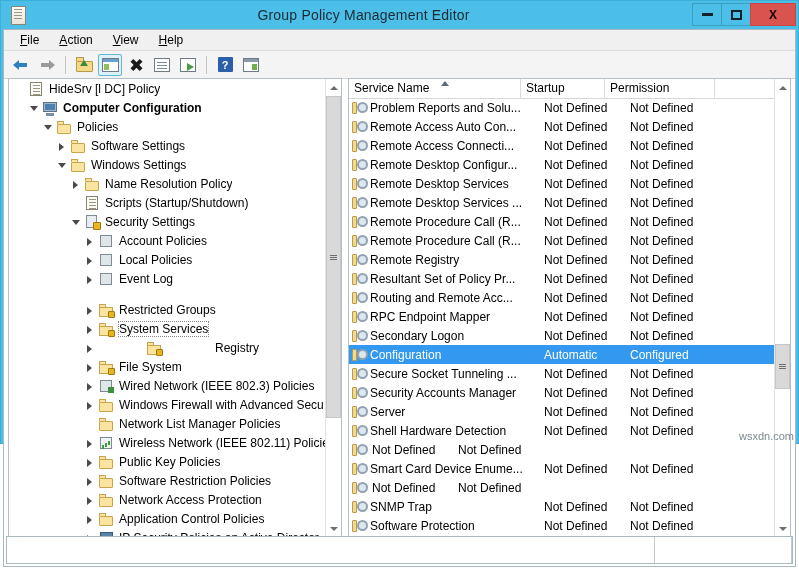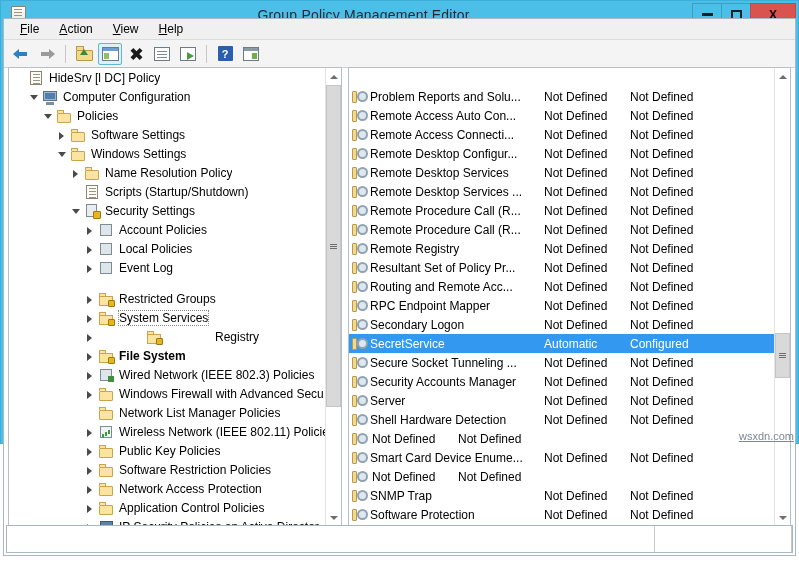--- a/index.html
+++ b/index.html
@@ -40,21 +40,21 @@
     border:1px solid #3b9fc4;border-right:none;background:#4cbfe8;
     color:#10202b;font-size:12px;box-sizing:border-box;
   }
   .winbtn.close{background:#d9534f;border-color:#c44;color:#1a0000;
                 font-weight:bold;width:46px;border-right:1px solid #c44;}
   .winbtn .min{width:11px;height:3px;background:#12222c;}
   .winbtn .max{width:11px;height:10px;border:2px solid #12222c;box-sizing:border-box;}
 
   
   .client{
-    position:absolute;left:2px;top:17px;width:793px;height:538px;
+    position:absolute;left:2px;top:28px;width:793px;height:538px;
     background:#fff;border:1px solid #a9b7c0;box-sizing:border-box;
   }
   .menubar{
     height:20px;background:#f0f0f0;border-bottom:1px solid #dcdcdc;
     display:flex;align-items:center;padding-left:6px;
   }
   .menu-item{
     padding:1px 10px;font-size:12px;color:#000;
   }
   .menu-item u{text-decoration:underline;}
@@ -204,21 +204,21 @@
   .c-name{width:172px;overflow:hidden;white-space:nowrap;}
   .c-startup{width:84px;padding-left:2px;white-space:nowrap;}
   .c-perm{width:110px;padding-left:2px;white-space:nowrap;}
 
   
   .statusbar{position:absolute;left:2px;right:2px;bottom:2px;height:28px;background:#fff;
     border:1px solid #a9b7c0;box-sizing:border-box;display:flex;}
   .st-main{flex:1;border-right:1px solid #c9c9c9;}
   .st-2{width:136px;border-right:1px solid #c9c9c9;}
   .st-3{width:0px;}
-  .watermark{position:absolute;right:4px;bottom:1px;font-size:11px;color:#7d8892;text-decoration:underline;}
+  .watermark{position:absolute;right:4px;bottom:1px;font-size:11px;color:#7d8892;}
 </style>
 </head>
 <body>
 
 <div class="window">
 
   <div class="titlebar">
     <div class="title-icon">
         <div class="doc"></div>
       </div>
@@ -287,21 +287,21 @@
 
     <div class="panes">
 
       <div class="tree-pane">
         <div class="tree-inner" id="tree-inner">
             <div class="tnode" style="padding-left: 4px;">
               <span class="tw"></span>
               <span class="ticon"><span class="ic-doc"><span class="d"></span></span></span>
               <span class="tlabel">HideSrv [l                       DC] Policy</span>
             </div>
-            <div class="tnode" style="padding-left: 18px;">
+            <div class="tnode" style="padding-left: 18px; font-weight: bold;">
               <span class="tw opn"></span>
               <span class="ticon"><span class="ic-pc"><span class="m"></span><span class="s"></span></span></span>
               <span class="tlabel">Computer Configuration</span>
             </div>
             <div class="tnode" style="padding-left: 32px;">
               <span class="tw opn"></span>
               <span class="ticon"><span class="ic-folder"><span class="t"></span><span class="b"></span></span></span>
               <span class="tlabel">Policies</span>
             </div>
             <div class="tnode" style="padding-left: 46px;">
@@ -352,21 +352,21 @@
             <div class="tnode" style="padding-left: 74px;">
               <span class="tw exp"></span>
               <span class="ticon"><span class="ic-folderlock"><span class="t"></span><span class="b"></span><span class="lk"></span></span></span>
               <span class="tlabel" style="outline: rgb(136, 136, 136) dotted 1px;">System Services</span>
             </div>
             <div class="tnode" style="padding-left: 74px; gap: 48px;">
               <span class="tw exp"></span>
               <span class="ticon"><span class="ic-folderlock"><span class="t"></span><span class="b"></span><span class="lk"></span></span></span>
               <span class="tlabel">Registry</span>
             </div>
-            <div class="tnode" style="padding-left: 74px; font-weight: bold;">
+            <div class="tnode" style="padding-left: 74px;">
               <span class="tw exp"></span>
               <span class="ticon"><span class="ic-folderlock"><span class="t"></span><span class="b"></span><span class="lk"></span></span></span>
               <span class="tlabel">File System</span>
             </div>
             <div class="tnode" style="padding-left: 74px;">
               <span class="tw exp"></span>
               <span class="ticon"><span class="ic-netcard"><span class="d"></span><span class="g"></span></span></span>
               <span class="tlabel">Wired Network (IEEE 802.3) Policies</span>
             </div>
             <div class="tnode" style="padding-left: 74px;">
@@ -417,20 +417,29 @@
           <div class="vs-thumb" style="top:17px;height:322px;">
               <span class="grip"></span>
             </div>
           <div class="vs-dn">
               <span class="chev dn"></span>
             </div>
         </div>
       </div>
 
       <div class="list-pane">
+        <div class="lhead">
+          <div class="lh" style="width:172px;">
+            <span>Service Name</span>
+            <span class="sortarrow" style="left:92px;"></span>
+          </div>
+          <div class="lh" style="width:84px;">Startup</div>
+          <div class="lh" style="width:110px;">Permission</div>
+          <div class="lh" style="flex:1;border-right:none;"></div>
+        </div>
         <div class="rows" id="list-rows">
             <div class="row">
               <span class="svc-icon">
                 <span class="pin"></span>
                 <span class="gear"></span>
               </span>
               <span class="c-name">Problem Reports and Solu...</span>
               <span class="c-startup">Not Defined</span>
               <span class="c-perm">Not Defined</span>
             </div>
@@ -540,21 +549,21 @@
               </span>
               <span class="c-name">Secondary Logon</span>
               <span class="c-startup">Not Defined</span>
               <span class="c-perm">Not Defined</span>
             </div>
             <div class="row sel">
               <span class="svc-icon">
                 <span class="pin"></span>
                 <span class="gear"></span>
               </span>
-              <span class="c-name">SecretService</span>
+              <span class="c-name">Configuration</span>
               <span class="c-startup">Automatic</span>
               <span class="c-perm">Configured</span>
             </div>
             <div class="row">
               <span class="svc-icon">
                 <span class="pin"></span>
                 <span class="gear"></span>
               </span>
               <span class="c-name">Secure Socket Tunneling ...</span>
               <span class="c-startup">Not Defined</span>

